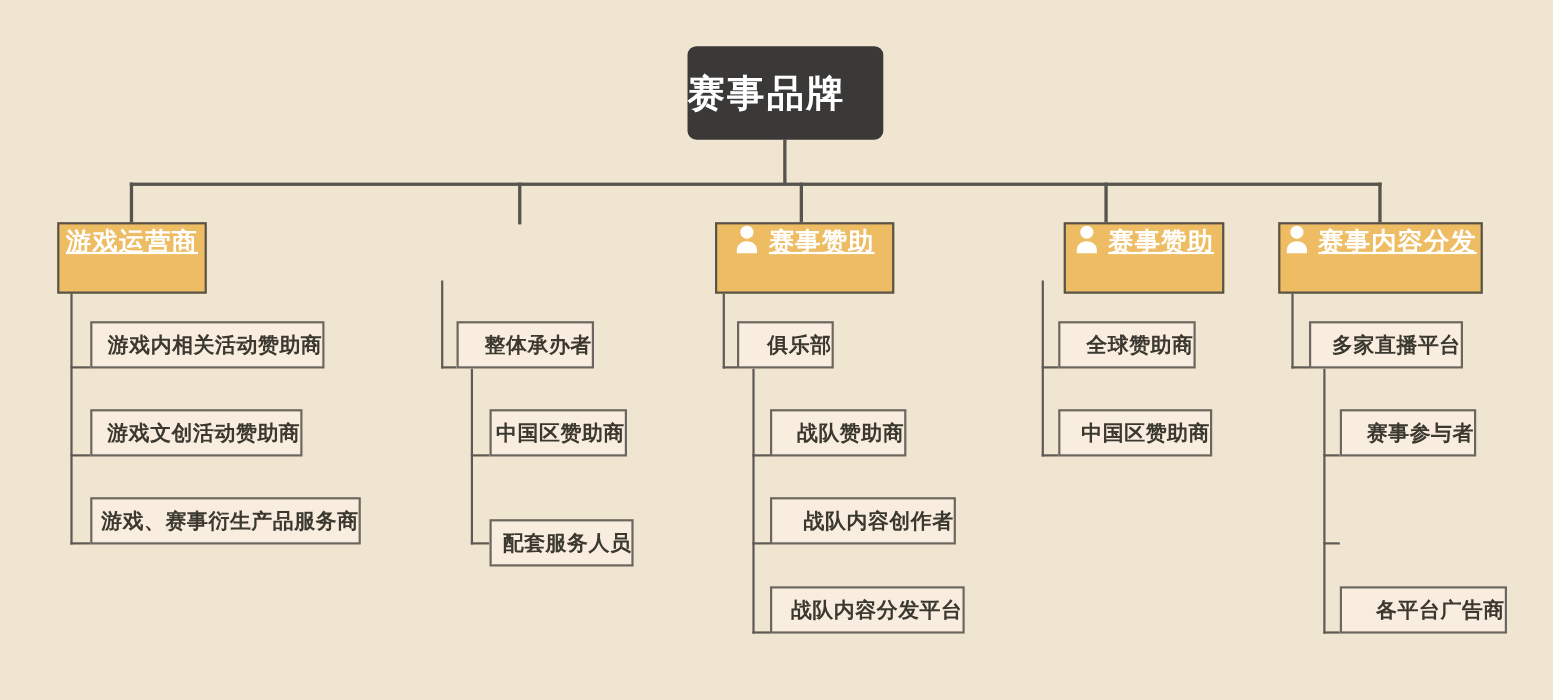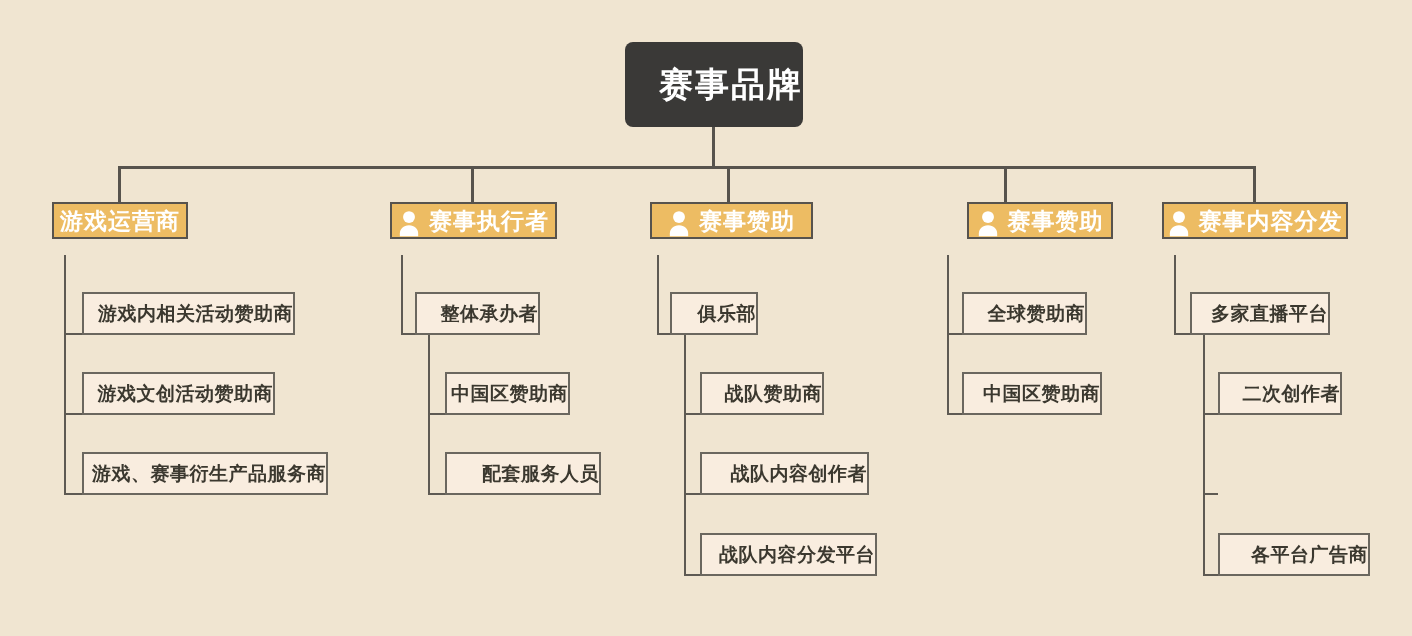--- a/index.html
+++ b/index.html
@@ -14,32 +14,32 @@
     overflow:hidden;
   }
   
   .vline,.hline{position:absolute;background:var(--line,#57534D);}
   .cline{background:var(--line2,#5E5A53);}
   
   .node-root{
     position:absolute;left:625px;top:42px;width:178px;height:85px;
     background:var(--root-bg,#3A3937);
     border-radius:8px;
-    display:flex;align-items:center;justify-content:flex-end;
+    display:flex;align-items:center;justify-content:flex-start;
     color:#fff;font-size:34px;font-weight:bold;letter-spacing:2px;
     box-sizing:border-box;
   }
   
   .branch{
-    position:absolute;top:202px;height:37px;
+    position:absolute;top:202px;height:65px;
     background:var(--accent,#EDBC63);
     border:2px solid var(--line,#57534D);
     box-sizing:border-box;
-    display:flex;align-items:flex-end;justify-content:center;gap:9px;
-    color:#fff;font-size:23px;font-weight:bold;letter-spacing:1px;
+    display:flex;align-items:flex-start;justify-content:center;gap:9px;
+    color:#fff;font-size:23px;font-weight:bold;letter-spacing:1px;text-decoration:underline;
   }
   .branch .picon{flex:0 0 auto;display:block;}
   
   .child{
     position:absolute;height:43px;
     background:var(--leaf-bg,#F9EDDF);
     border:2px solid var(--leaf-border,#6B675F);
     box-sizing:border-box;
     display:flex;align-items:center;justify-content:flex-end;
     color:var(--leaf-text,#3B382F);
@@ -91,27 +91,20 @@
   <div class="hline cline" style="left:1203px;top:574px;width:15px;height:2px;"></div>
 
   <div class="node-root">
     <span>赛事品牌</span>
   </div>
 
   <div class="branch" style="left:52px;width:136px;">
     <span>游戏运营商</span>
   </div>
 
-  <div class="branch" style="left:390px;width:167px;">
-    <svg class="picon" width="22" height="27" viewBox="0 0 24 28">
-        <circle cx="12" cy="7" r="6.5" fill="#fff"></circle>
-        <path d="M12 16 C5.9 16 2 20 2 25 L2 28 L22 28 L22 25 C22 20 18.1 16 12 16 Z" fill="#fff"></path>
-      </svg>
-    <span>赛事执行者</span>
-  </div>
 
   <div class="branch" style="left:650px;width:163px;">
     <svg class="picon" width="22" height="27" viewBox="0 0 24 28">
         <circle cx="12" cy="7" r="6.5" fill="#fff"></circle>
         <path d="M12 16 C5.9 16 2 20 2 25 L2 28 L22 28 L22 25 C22 20 18.1 16 12 16 Z" fill="#fff"></path>
       </svg>
     <span>赛事赞助</span>
   </div>
 
   <div class="branch" style="left:967px;width:146px;">
@@ -139,21 +132,21 @@
   <div class="child r2" style="left:82px;width:246px;">
     <span>游戏、赛事衍生产品服务商</span>
   </div>
 
   <div class="child r0" style="left:415px;width:125px;padding-left:16px;">
     <span>整体承办者</span>
   </div>
   <div class="child r1" style="left:445px;width:125px;">
     <span>中国区赞助商</span>
   </div>
-  <div class="child r2" style="left:445px;width:156px;">
+  <div class="child r2" style="left:445px;width:131px;margin-top:20px;">
     <span>配套服务人员</span>
   </div>
 
   <div class="child r0" style="left:670px;width:88px;">
     <span>俱乐部</span>
   </div>
   <div class="child r1" style="left:700px;width:124px;">
     <span>战队赞助商</span>
   </div>
   <div class="child r2" style="left:700px;width:169px;">
@@ -167,19 +160,19 @@
     <span>全球赞助商</span>
   </div>
   <div class="child r1" style="left:962px;width:140px;">
     <span>中国区赞助商</span>
   </div>
 
   <div class="child r0" style="left:1190px;width:140px;">
     <span>多家直播平台</span>
   </div>
   <div class="child r1" style="left:1218px;width:124px;">
-    <span>二次创作者</span>
+    <span>赛事参与者</span>
   </div>
   <div class="child r3" style="left:1218px;width:152px;">
     <span>各平台广告商</span>
   </div>
 
 </div>
 
 </body></html>

